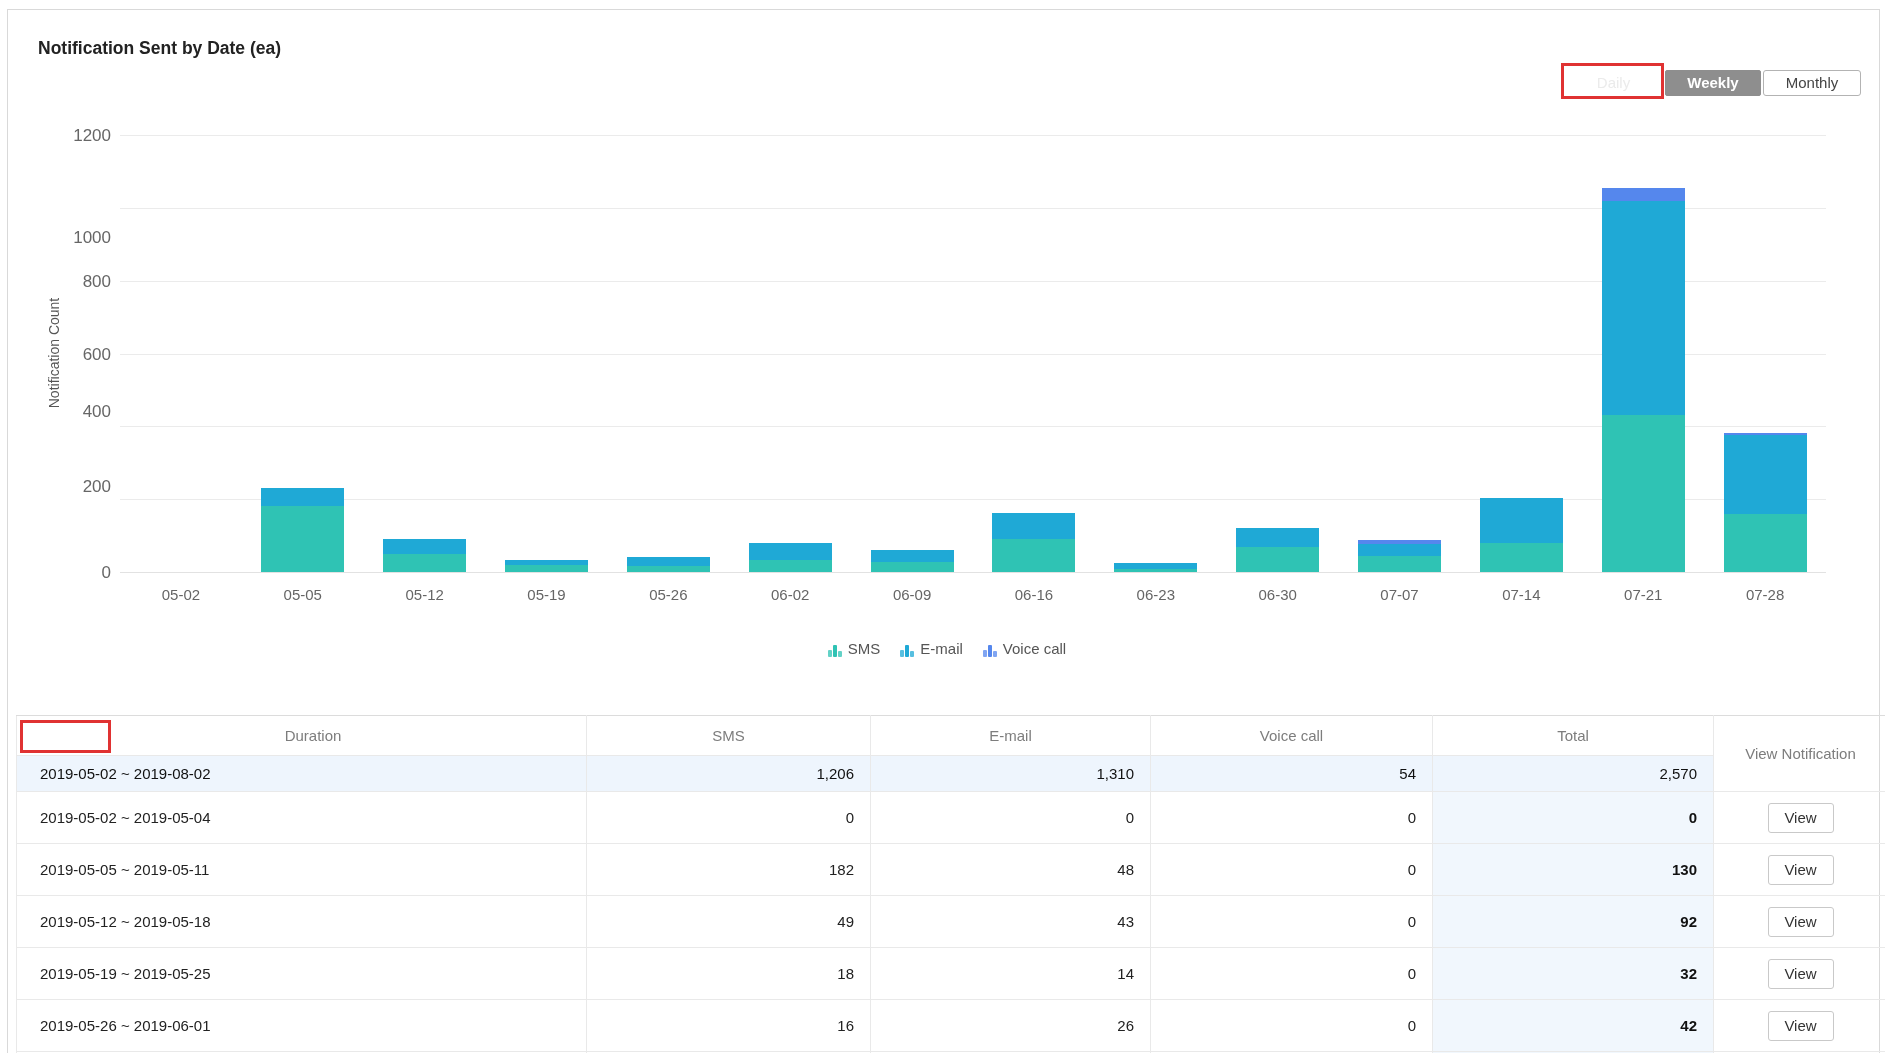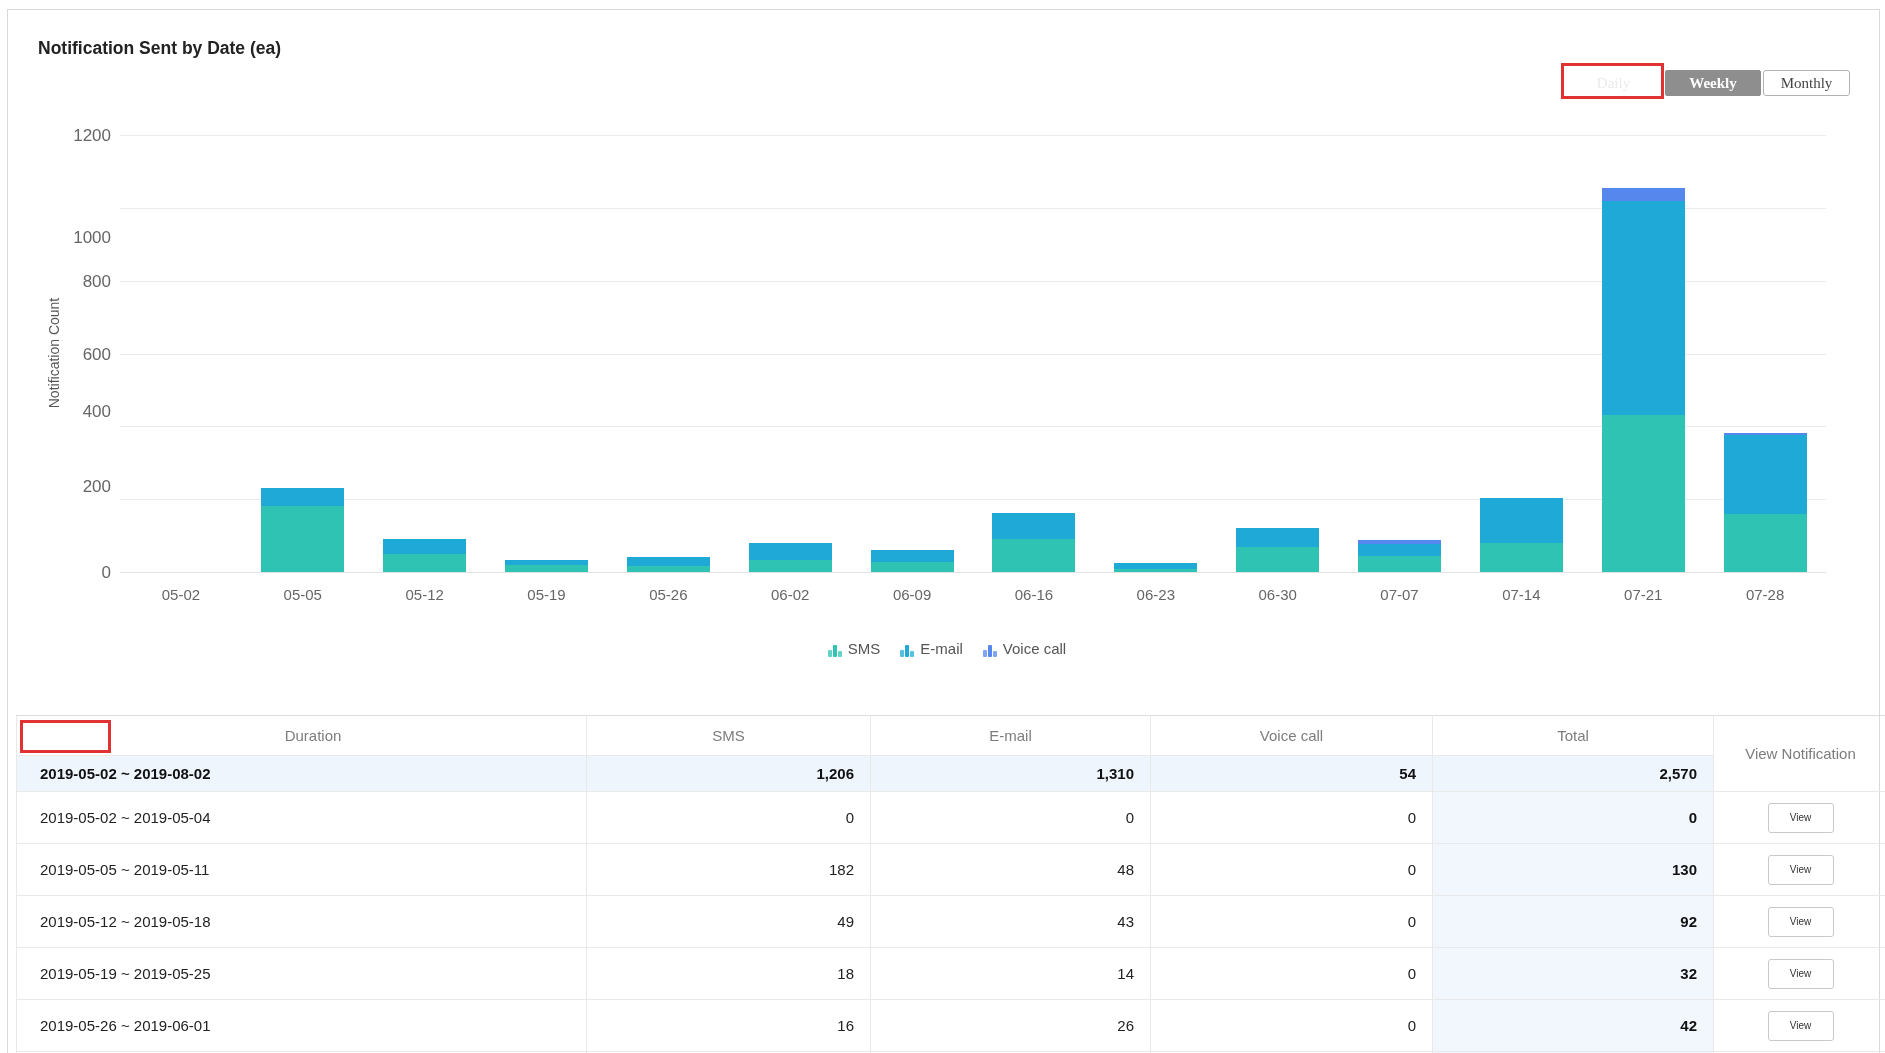--- a/index.html
+++ b/index.html
@@ -7,25 +7,25 @@
     font-family:"Liberation Sans","DejaVu Sans",sans-serif; }
   .panel { position:absolute; left:7px; top:9px; width:1873px; height:1300px;
     background:#fff; border:1px solid #d9d9d9; }
   .page-title { position:absolute; left:30px; top:28px; font-size:17.5px;
     font-weight:bold; color:#222; }
 
   
   .btn-group { position:absolute; top:0; left:0; }
   .pbtn { position:absolute; height:26px; font-size:15px; text-align:center;
     line-height:24px; cursor:pointer; border:1px solid transparent;
-    font-family:Liberation Serif, serif; background:#fff; }
+    font-family:Liberation Sans, sans-serif; background:#fff; }
   .pbtn-daily { left:1557px; top:60px; width:97px; color:#ebebeb; border-color:#fff; }
   .pbtn-weekly { left:1657px; top:60px; width:96px; background:#8e8e8e; color:#fff;
     font-weight:bold; border-color:#8e8e8e; border-radius:2px; }
-  .pbtn-monthly { left:1755px; top:60px; width:87px; color:#444;
+  .pbtn-monthly { left:1755px; top:60px; width:98px; color:#444;
     border:1px solid #b3b3b3; border-radius:3px; }
 
   
   .ann-box { position:absolute; border:3px solid #e03232; background:transparent; z-index:30; }
   .ann-daily { left:1553px; top:53px; width:103px; height:36px; }
   .ann-duration { left:12px; top:710px; width:91px; height:33px; }
 
   
   .chart-area { position:absolute; left:0; top:0; }
   .y-axis-title { position:absolute; left:46px; top:343px; font-size:14px; color:#555;
@@ -54,27 +54,27 @@
   table.stats { position:absolute; left:8px; top:705px; width:1871px;
     border-collapse:collapse; table-layout:fixed; font-size:15px; color:#222; }
   table.stats td, table.stats th { border:1px solid #e9e9e9; overflow:hidden;
     white-space:nowrap; }
   table.stats tr.hdr th { border-top:1px solid #dcdcdc; height:40px;
     font-weight:normal; color:#7d7d7d; text-align:center; }
   table.stats th.h-duration { text-align:left; padding-left:23px; }
   table.stats th.h-total { font-weight:bold; color:#111; }
   table.stats th.h-view { color:#555; font-weight:normal; }
   table.stats td { height:52px; }
-  tr.total-row td { height:36px; background:#eef5fd; font-weight:bold; color:#111; }
+  tr.total-row td { height:36px; background:#eef5fd; font-weight:normal; color:#111; }
   td.c-duration { text-align:left; padding-left:23px; }
   td.c-num { text-align:right; padding-right:16px; }
   td.c-total { background:#f1f7fd; font-weight:bold; color:#111; }
   td.c-view { text-align:center; }
   .view-btn { width:66px; height:30px; background:#fff; border:1px solid #c9c9c9;
-    border-radius:3px; font-size:10px; color:#333; font-family:inherit; cursor:pointer; }
+    border-radius:3px; font-size:15px; color:#333; font-family:inherit; cursor:pointer; }
 </style>
 </head>
 <body>
 
 <div class="panel">
   <div class="page-title">Notification Sent by Date (ea)</div>
 
   <div class="btn-group">
     <button class="pbtn pbtn-daily">Daily</button>
     <button class="pbtn pbtn-weekly">Weekly</button>

